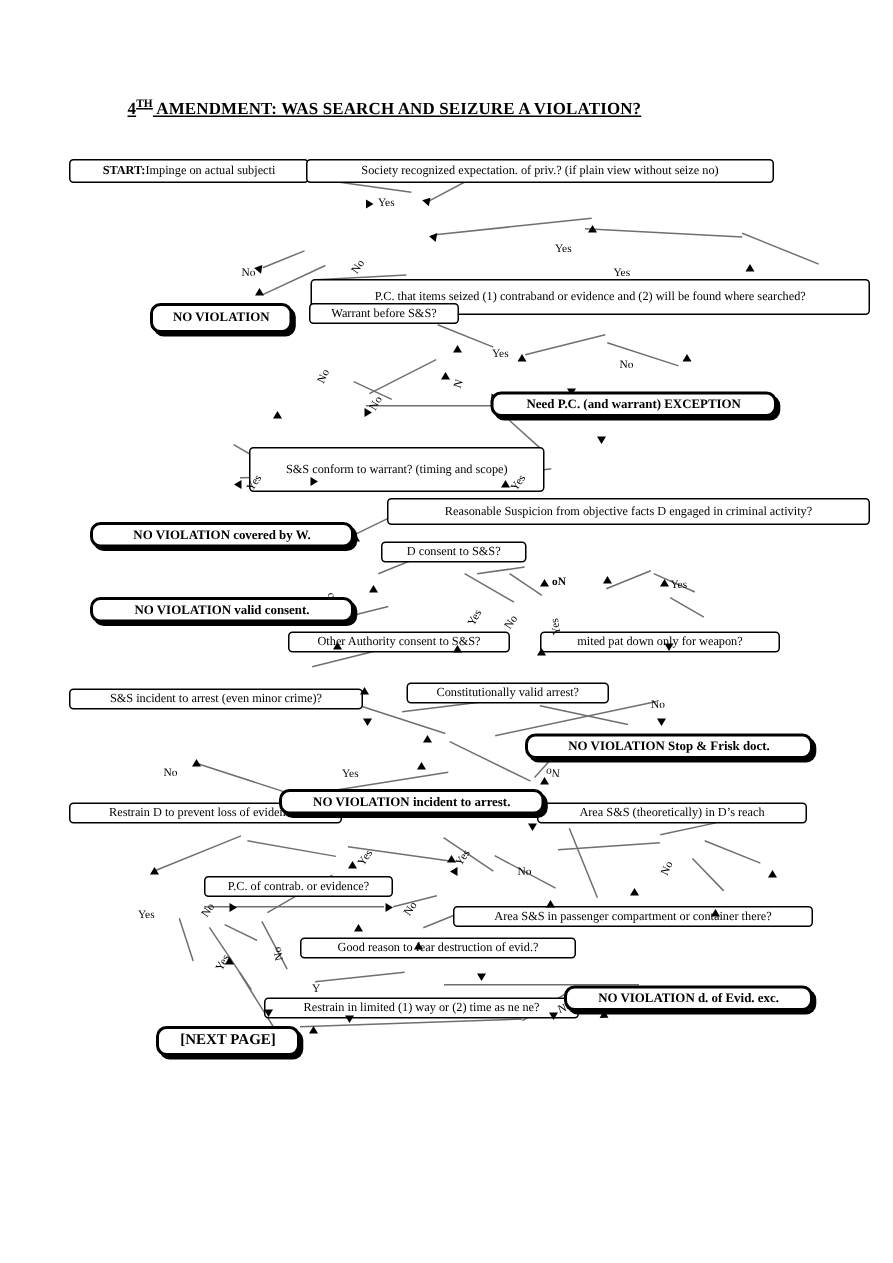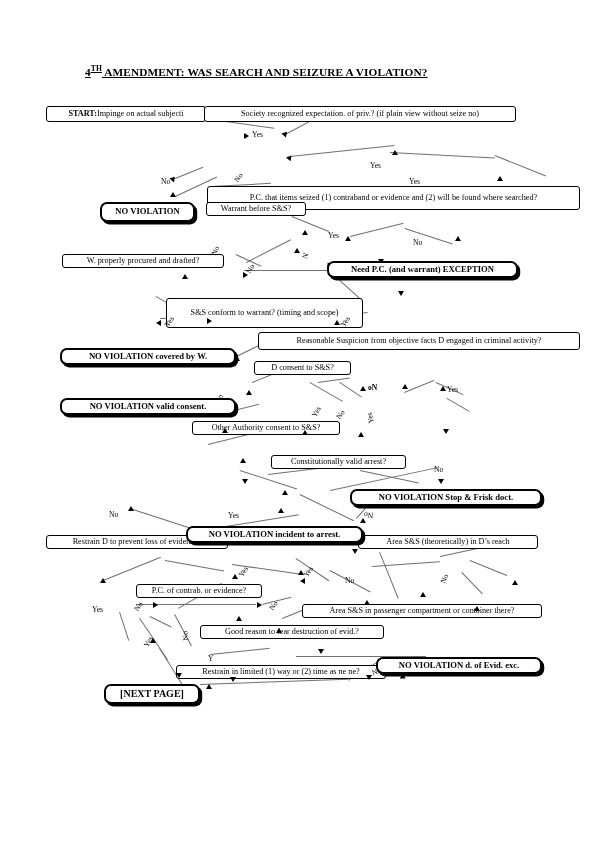--- a/index.html
+++ b/index.html
@@ -238,37 +238,38 @@
   </div>
 
   <div class="box" style="left:204px; top:106px; width:312px; height:16px;">Society recognized expectation. of priv.? (if plain view without seize  no)</div>
 
   <div class="box thick" style="left:100px; top:202px; width:95px; height:20px;">NO VIOLATION</div>
 
   <div class="box" style="left:207px; top:186px; width:373px; height:24px;">P.C. that items seized (1) contraband or evidence and (2) will be found where searched?</div>
 
   <div class="box" style="left:206px; top:202px; width:100px; height:14px;">Warrant before S&amp;S?</div>
 
-  <div class="box" style="left:62px; top:254px; width:162px; height:14px;">W. properly procured and drafted?</div>
 
   <div class="box thick" style="left:327px; top:261px; width:191px; height:17px;">Need P.C. (and warrant) EXCEPTION</div>
 
   <div class="box" style="left:166px; top:298px; width:197px; height:30px;">S&amp;S conform to warrant? (timing and scope)</div>
 
   <div class="box" style="left:258px; top:332px; width:322px; height:18px;">Reasonable Suspicion from objective facts D engaged in criminal activity?</div>
 
   <div class="box thick" style="left:60px; top:348px; width:176px; height:17px;">NO VIOLATION  covered by W.</div>
 
   <div class="box" style="left:254px; top:361px; width:97px; height:14px;">D consent to S&amp;S?</div>
 
   <div class="box thick" style="left:60px; top:398px; width:176px; height:17px;">NO VIOLATION  valid consent.</div>
 
   <div class="box" style="left:192px; top:421px; width:148px; height:14px;">Other Authority consent to S&amp;S?</div>
 
-
+  <div class="box" style="left:360px; top:421px; width:160px; height:14px;">mited pat down only for weapon?</div>
+
+  <div class="box" style="left:46px; top:459px; width:196px; height:14px;">S&amp;S incident to arrest (even minor crime)?</div>
 
   <div class="box" style="left:271px; top:455px; width:135px; height:14px;">Constitutionally valid arrest?</div>
 
   <div class="box thick" style="left:350px; top:489px; width:192px; height:17px;">NO VIOLATION  Stop &amp; Frisk doct.</div>
 
   <div class="box thick" style="left:186px; top:526px; width:177px; height:17px;">NO VIOLATION  incident to arrest.</div>
 
   <div class="box" style="left:46px; top:535px; width:182px; height:14px;">Restrain D to prevent loss of evidence?</div>
 
   <div class="box" style="left:358px; top:535px; width:180px; height:14px;">Area S&amp;S (theoretically) in D’s reach</div>

